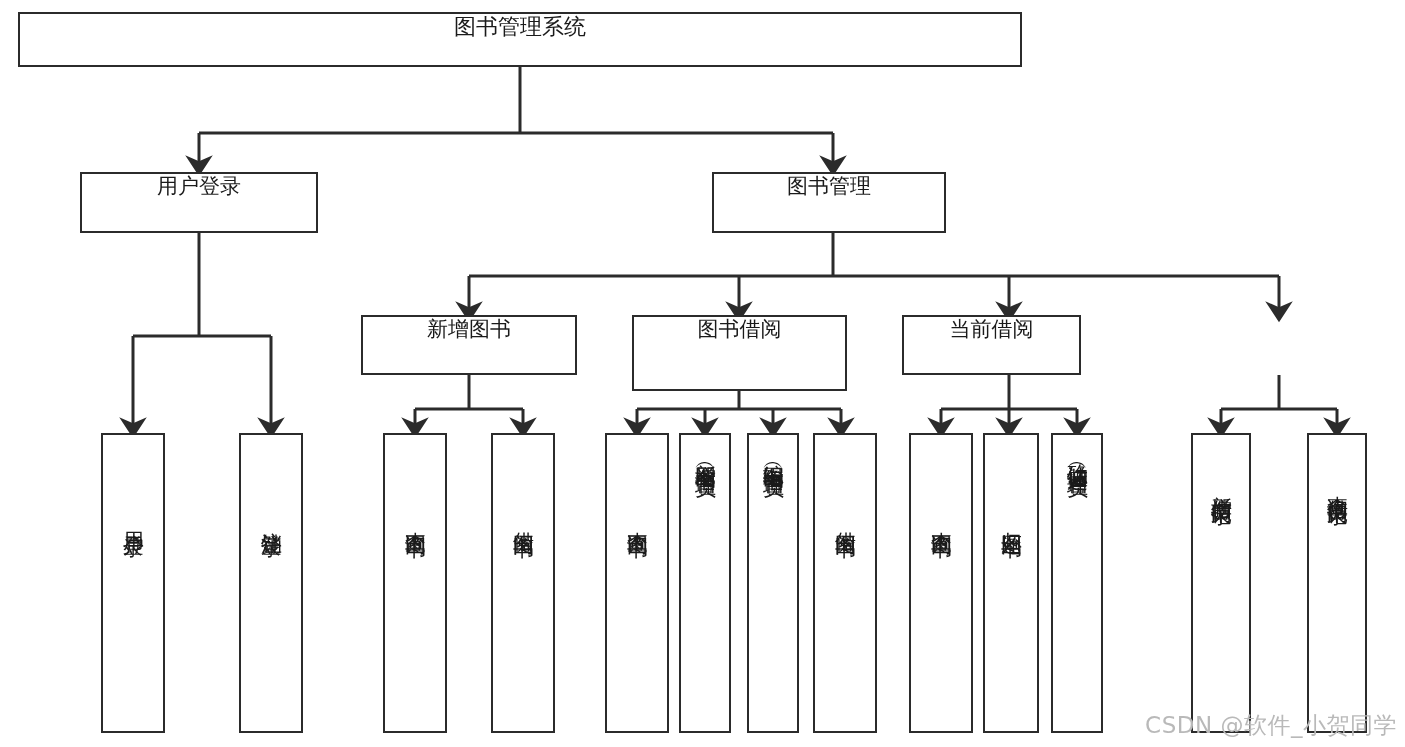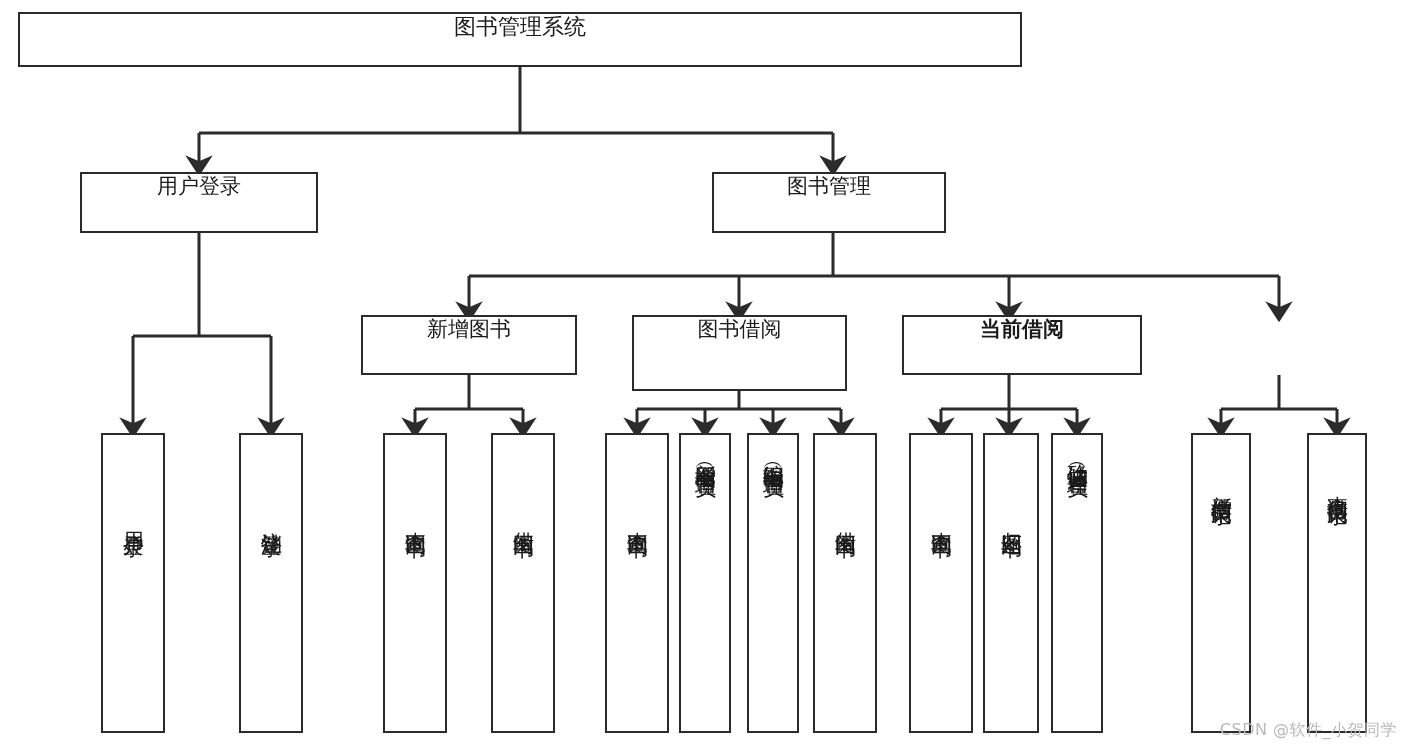--- a/index.html
+++ b/index.html
@@ -72,21 +72,21 @@
   .node.vertical.mid3 .label {
     padding-top: 36px;
   }
   .node.vertical.top .label {
     padding-top: 4px;
   }
   .watermark {
     position: absolute;
     right: 8px;
     bottom: 6px;
-    font-size: 16px;
+    font-size: 23px;
     color: #b9b9b9;
     letter-spacing: 0.5px;
     white-space: nowrap;
     pointer-events: none;
   }
 </style>
 </head>
 <body>
 
 <div id="canvas">
@@ -157,21 +157,21 @@
     </div>
 
     <div class="node horizontal" style="left:361px; top:315px; width:216px; height:60px;">
       <span class="label">新增图书</span>
     </div>
 
     <div class="node horizontal" style="left:632px; top:315px; width:215px; height:76px;">
       <span class="label">图书借阅</span>
     </div>
 
-    <div class="node horizontal" style="left:902px; top:315px; width:240px; height:60px;font-weight:bold;">
+    <div class="node horizontal" style="left:902px; top:315px; width:179px; height:60px;">
       <span class="label">当前借阅</span>
     </div>
 
 
     <div class="node vertical mid" style="left:101px; top:433px; width:64px; height:300px;">
       <span class="label">用户登录</span>
     </div>
 
     <div class="node vertical mid" style="left:239px; top:433px; width:64px; height:300px;">
       <span class="label">注销登录</span>

